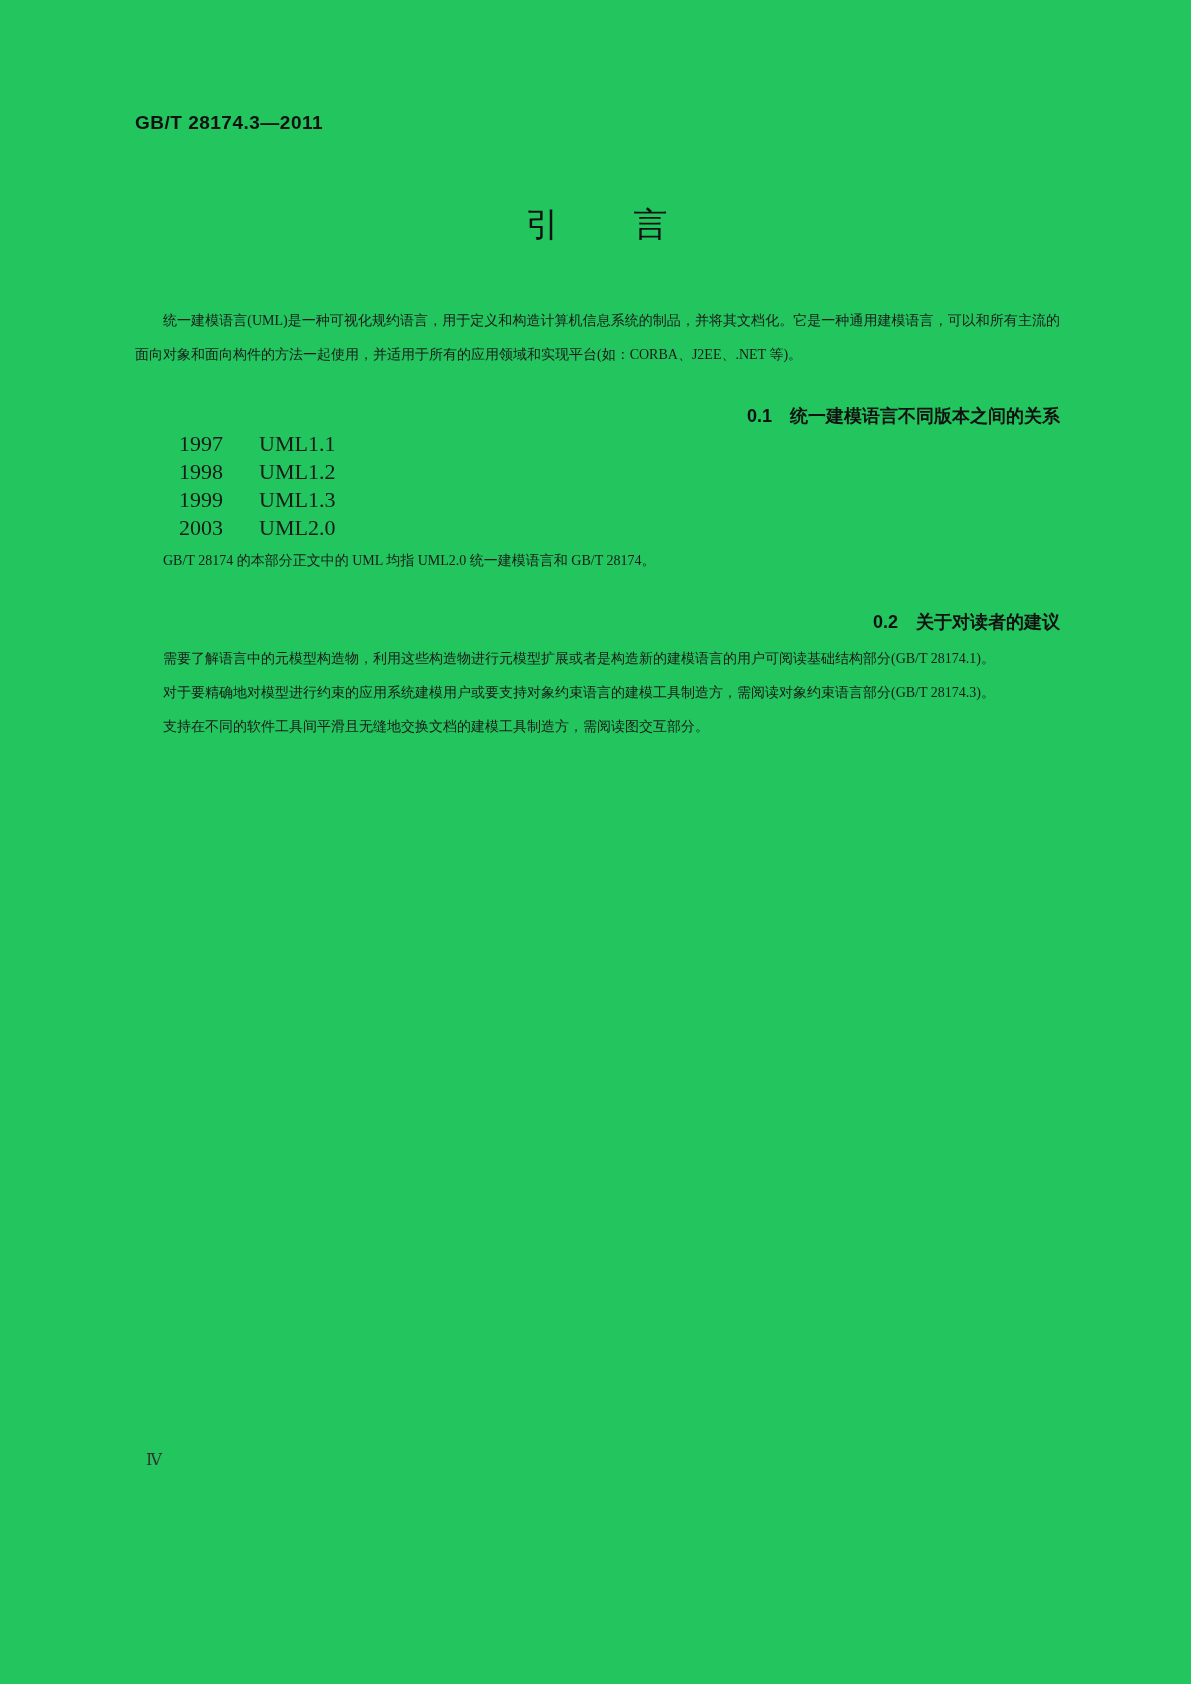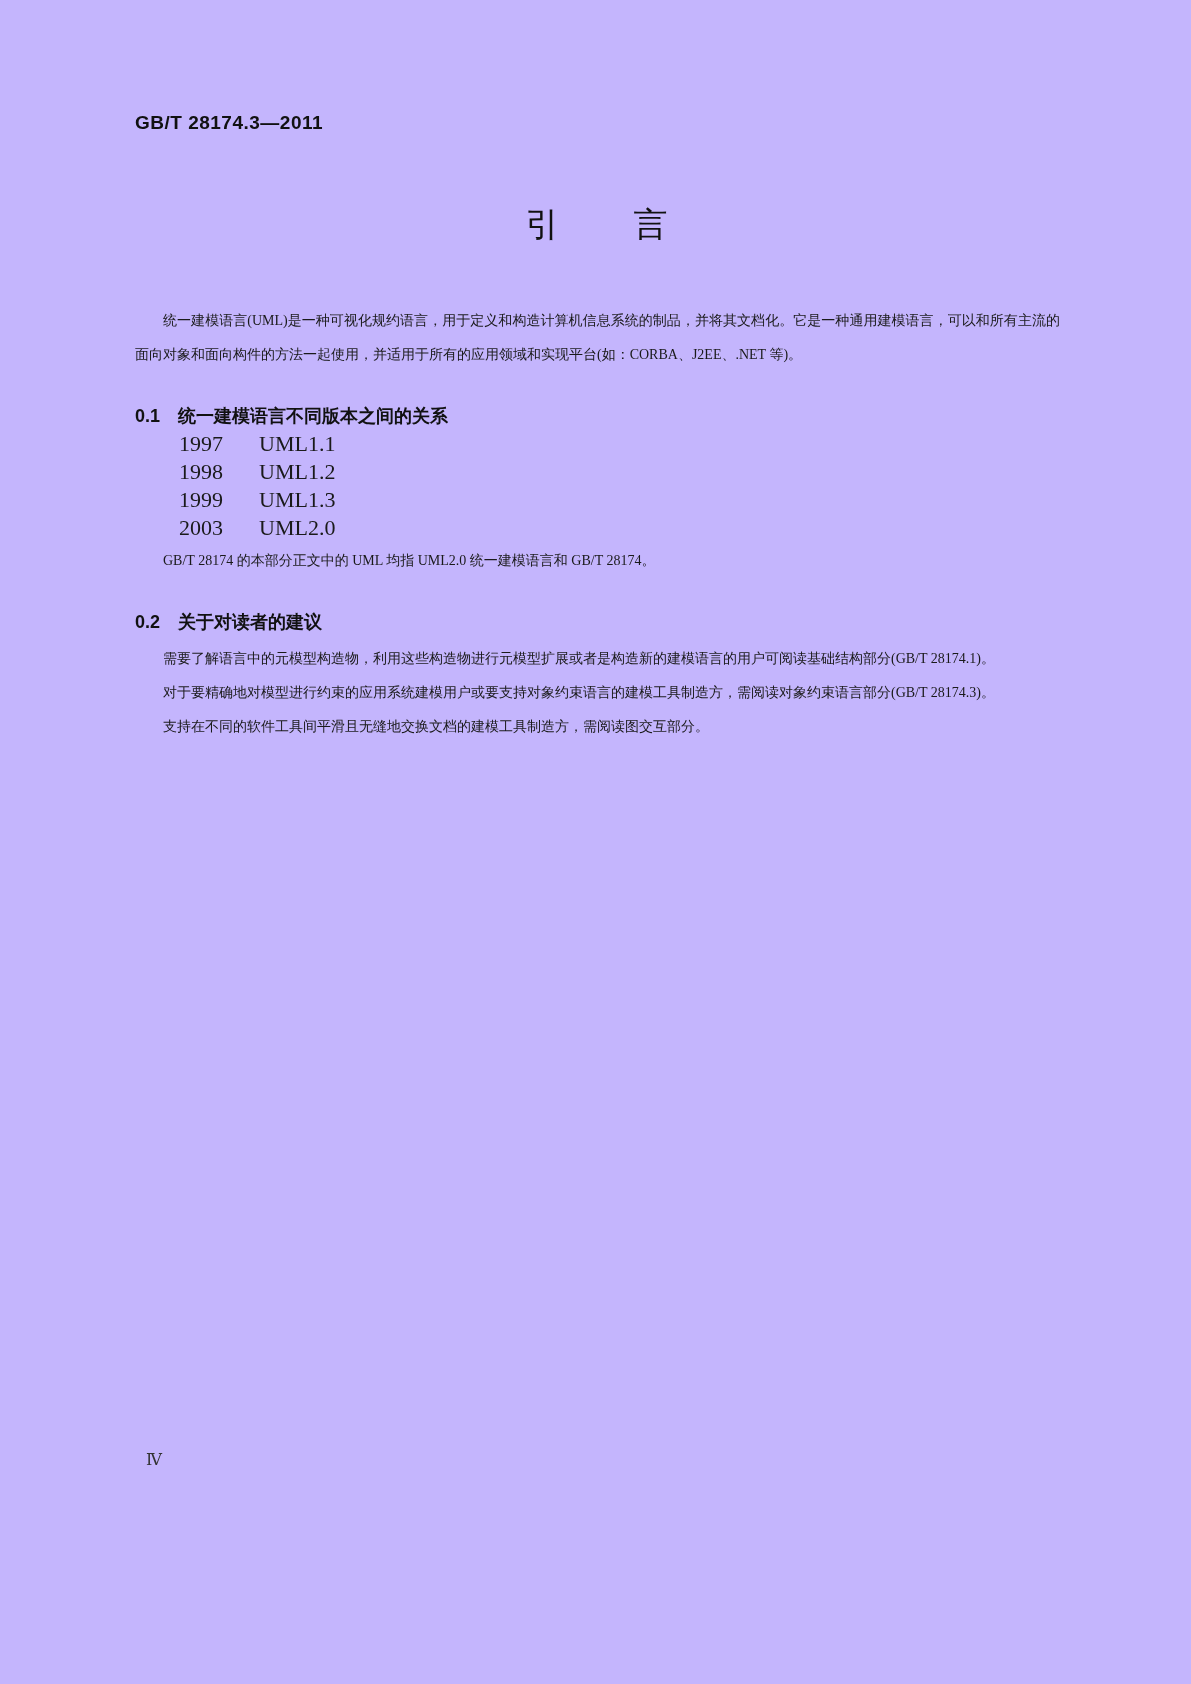--- a/index.html
+++ b/index.html
@@ -6,21 +6,21 @@
   html, body { background: #ffffff; }
   body {
     font-family: "Liberation Serif", "DejaVu Serif", serif;
     color: #1a1a1a;
   }
   .page {
     position: relative;
     width: 1191px;
     height: 1684px;
     margin: 0 auto;
-    background: #c4b5fd;
+    background: #22c55e;
     overflow: hidden;
   }
   .content {
     padding: 112px 131px 0 135px;
   }
   .doc-header {
     font-family: "Liberation Sans", "DejaVu Sans", sans-serif;
     font-weight: bold;
     font-size: 19px;
     letter-spacing: 0.5px;
@@ -44,20 +44,21 @@
   .para {
     text-indent: 2em;
   }
   .p-intro { margin-top: 56px; }
   .section-heading {
     margin-top: 32px;
     font-family: "Liberation Sans", "DejaVu Sans", sans-serif;
     font-weight: bold;
     font-size: 18px;
     color: #111;
+    text-align: right;
   }
   .section-heading .sec-num { margin-right: 18px; }
   .sec-para { margin-top: 8px; }
   .version-list { margin-top: 2px; }
   .version-row {
     padding-left: 2em;
     font-size: 22px;
     line-height: 28px;
     color: #1a1a1a;
   }

